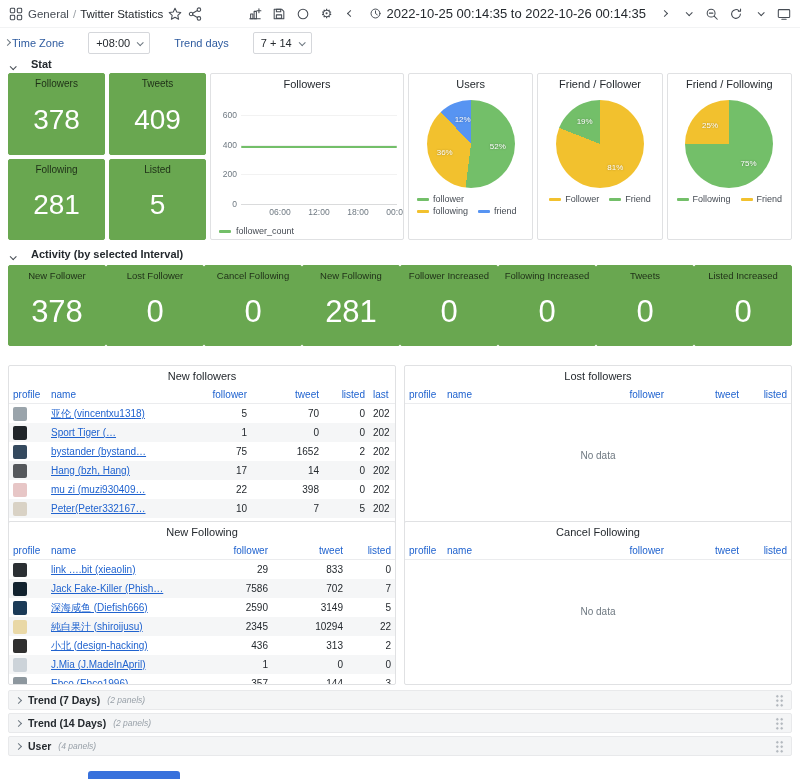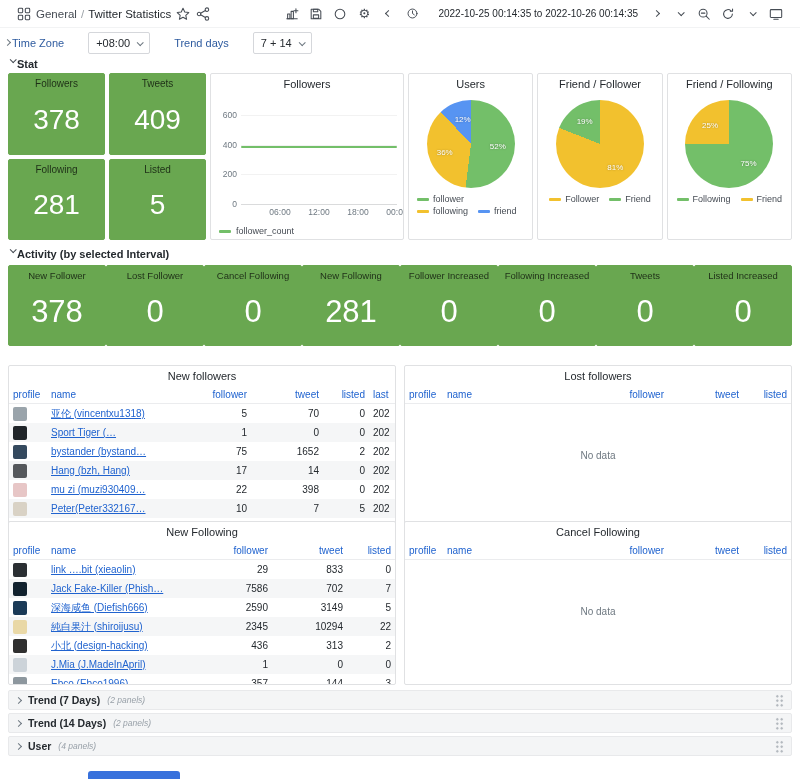--- a/index.html
+++ b/index.html
@@ -3,42 +3,42 @@
 <meta charset="utf-8">
 <style>
   * { box-sizing: border-box; margin: 0; padding: 0; }
   html,body { background:#fff; }
   #app {
     position: relative; width: 800px; height: 779px; overflow: hidden;
     background: #fff; color:#24292e;
     font-family: "Liberation Sans", "DejaVu Sans", sans-serif;
   }
   
-  .navbar { position:absolute; top:0; left:0; right:0; height:28px; display:flex; align-items:center; padding:0 14px; background:#fff; border-bottom:1px solid #f2f3f4; }
+  .navbar { position:absolute; top:0; left:0; right:0; height:28px; display:flex; align-items:center; padding:0 6px; background:#fff; border-bottom:1px solid #f2f3f4; }
   .nav-icon { width:20px; height:20px; display:flex; align-items:center; justify-content:center; color:#464c54; cursor:pointer; flex:none; }
   .nav-icon svg { width:14px; height:14px; stroke:currentColor; fill:none; stroke-width:1.2; stroke-linecap:round; stroke-linejoin:round; }
   .crumb { font-size:11.5px; margin:0 2px; white-space:nowrap; }
   .crumb-parent { color:#464c54; cursor:pointer; }
   .crumb-sep { color:#9aa0a6; margin:0 4px; }
   .crumb-title { color:#24292e; font-weight:500; }
   .nav-right { margin-left:auto; display:flex; align-items:center; gap:4px; }
-  .time-btn { display:flex; align-items:center; gap:19px; font-size:10px; color:#24292e; padding:2px 4px; cursor:pointer; white-space:nowrap; }
+  .time-btn { display:flex; align-items:center; gap:5px; font-size:13px; color:#24292e; padding:2px 4px; cursor:pointer; white-space:nowrap; }
   .gear-glyph { font-size:13px; line-height:1; }
   .chev { display:inline-block; width:5px; height:5px; border-right:1.4px solid currentColor; border-bottom:1.4px solid currentColor; }
   .chev.down { transform: rotate(45deg) translateY(-1px); }
   .chev.right { transform: rotate(-45deg); }
   .chev.left { transform: rotate(135deg); }
   .menu-chev { position:absolute; top:31px; left:5px; color:#6e7881; cursor:pointer; }
   
   .var-row { position:absolute; top:31px; left:12px; height:24px; display:flex; align-items:center; gap:24px; }
   .var-label { font-size:11px; font-weight:500; color:#2e5b9f; }
   .var-select { display:flex; align-items:center; gap:7px; height:22px; padding:0 7px; border:1px solid #d5d7db; border-radius:2px; background:#fff; font-size:11px; color:#24292e; cursor:pointer; }
   .var-select .chev { color:#6e7881; }
   
-  .row-head { position:absolute; left:10px; display:flex; align-items:flex-start; gap:2px; font-size:11px; font-weight:600; color:#24292e; cursor:pointer; }
+  .row-head { position:absolute; left:10px; display:flex; align-items:flex-end; gap:16px; font-size:11px; font-weight:600; color:#24292e; cursor:pointer; }
   #stat-head { top:58px; }
   #activity-head { top:248px; }
   .row-head .chev { color:#464c54; }
   
   .panel { background:#fff; border:1px solid #e0e1e3; border-radius:2px; position:relative; overflow:hidden; }
   .panel-title { height:20px; line-height:20px; text-align:center; font-size:11px; font-weight:500; color:#24292e; white-space:nowrap; overflow:hidden; cursor:pointer; flex:none; }
   .stat-panel { background:var(--stat_green,#69A750); border-color:var(--stat_green,#69A750); display:flex; flex-direction:column; }
   .stat-panel .panel-title { color:rgba(0,0,0,0.72); font-size:10px; }
   .stat-value { flex:1; display:flex; align-items:center; justify-content:center; color:#fff; font-size:28px; font-weight:500; padding-bottom:8px; }
   

